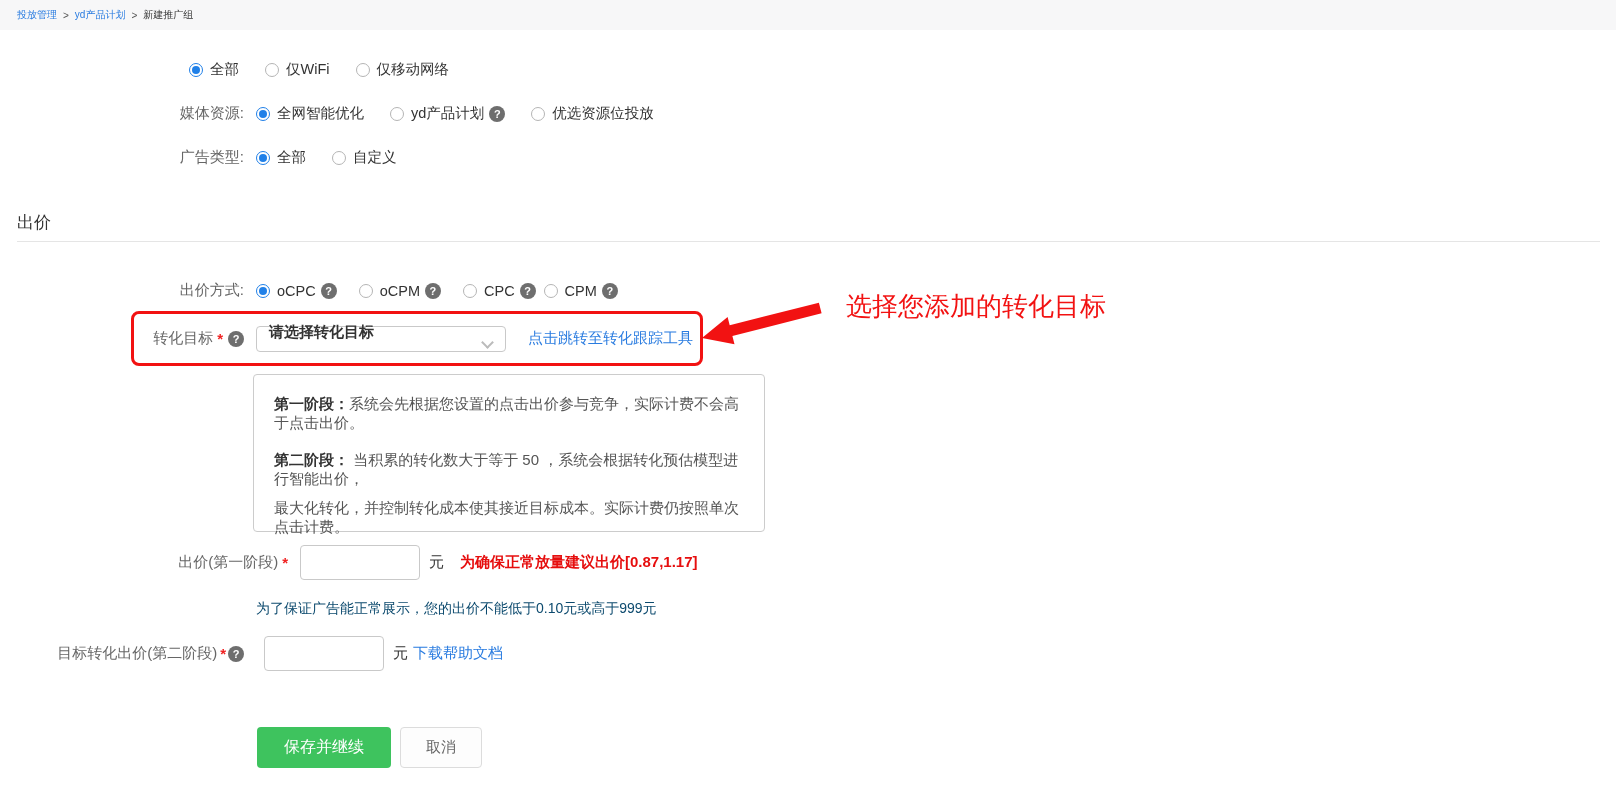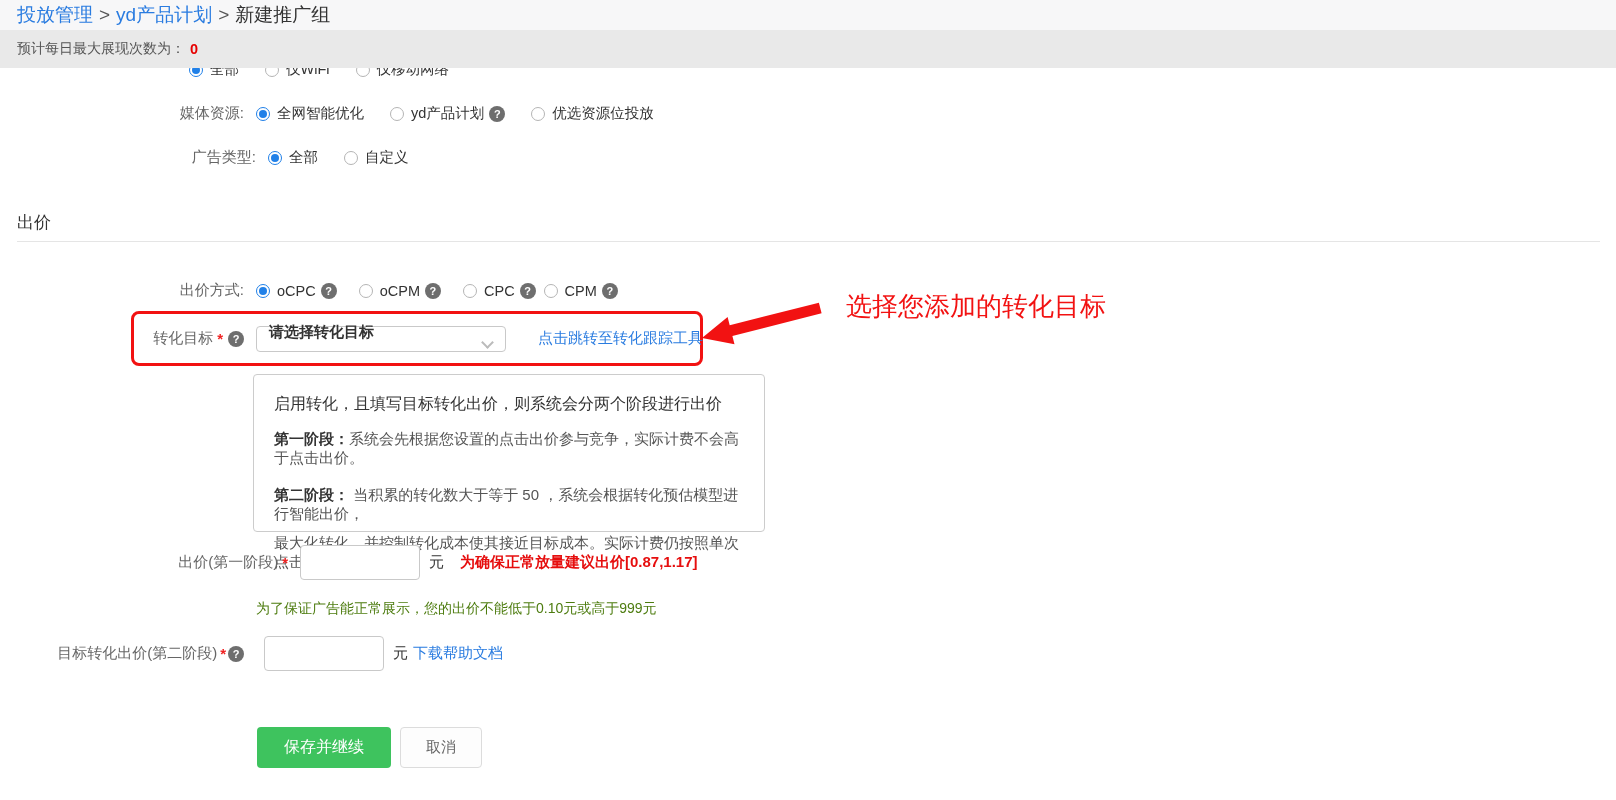--- a/index.html
+++ b/index.html
@@ -2,21 +2,21 @@
 <html><head>
 <meta charset="utf-8">
 <style>
   * { box-sizing: border-box; }
   html,body { margin:0; padding:0; background:#fff; }
   body { font-family:"Liberation Sans","DejaVu Sans",sans-serif; }
   .page { position:relative; width:1616px; height:800px; background:#fff; overflow:hidden; }
 
   
   .breadcrumb-bar { position:absolute; top:0; left:0; right:0; height:30px; background:#f7f7f8;
-    display:flex; align-items:center; padding-left:17px; font-size:19px; color:#444; z-index:5; }
+    display:flex; align-items:center; padding-left:17px; font-size:10px; color:#444; z-index:5; }
   .crumb-link { color:#2a7ce0; cursor:pointer; }
   .crumb-sep { margin:0 6px; color:#555; }
   .crumb-current { color:#333; }
   .notice-bar { position:absolute; top:30px; left:0; right:0; height:38px; background:#e9e9e9;
     display:flex; align-items:center; padding-left:17px; font-size:14px; color:#555; z-index:5; }
   .notice-value { color:#e60000; font-weight:bold; margin-left:5px; font-size:14.5px; }
 
   
   .form-row { position:absolute; left:0; display:flex; align-items:center; }
   .form-label { width:244px; display:flex; justify-content:flex-end; align-items:center;
@@ -39,40 +39,40 @@
 
   
   .red-box { position:absolute; left:131px; top:311px; width:572px; height:55px;
     border:3px solid #f21212; border-radius:8px; }
   .select-box { width:250px; height:26px; border:1px solid #c9c9c9; border-radius:4px; background:#fff;
     display:flex; align-items:center; padding:0 30px 12px 12px; font-size:15px; font-weight:bold;
     color:#333; position:relative; cursor:pointer; white-space:nowrap; }
   .chevron { position:absolute; right:13px; top:11px; width:9px; height:9px;
     border-left:2px solid #bbb; border-bottom:2px solid #bbb; transform:rotate(-45deg); }
   .inline-link { color:#2a7ce0; font-size:15px; cursor:pointer; white-space:nowrap; }
-  .conv-link { margin-left:32px; }
+  .conv-link { margin-left:22px; }
 
   .annotation { position:absolute; left:846px; top:289px; font-size:26px; color:#f21212; white-space:nowrap; }
   .arrow-svg { position:absolute; left:700px; top:302px; }
 
   
   .info-box { position:absolute; left:253px; top:374px; width:512px; height:158px;
     border:1px solid #ccc; border-radius:4px; background:#fff; padding:19px 20px; }
   .info-title { font-size:16px; color:#333; margin:0 0 14px 0; }
   .info-line { font-size:15px; color:#555; line-height:19px; margin:0; }
   .info-line .stage { font-weight:bold; color:#333; }
   .mb18 { margin-bottom:18px; }
   .mb10 { margin-bottom:10px; }
 
   
   .text-input { width:120px; height:35px; border:1px solid #c9c9c9; border-radius:4px;
     padding:0 8px; font-size:14px; color:#333; background:#fff; }
   .unit { font-size:15px; color:#333; margin-left:9px; white-space:nowrap; }
   .red-hint { font-size:15px; color:#e60e0e; font-weight:bold; margin-left:16px; white-space:nowrap; }
-  .gray-note { position:absolute; left:256px; top:600px; font-size:14px; color:#4d7c0f; white-space:nowrap; }
+  .gray-note { position:absolute; left:256px; top:600px; font-size:14px; color:#0c4a6e; white-space:nowrap; }
   .doc-link { margin-left:5px; }
 
   
   .btn-row { position:absolute; left:257px; top:727px; display:flex; align-items:center; }
   .btn-primary { width:134px; height:41px; background:#3ec35e; color:#fff; font-size:16px;
     border:none; border-radius:4px; cursor:pointer; font-family:inherit; }
   .btn-default { width:82px; height:41px; background:#fdfdfd; color:#666; font-size:15px;
     border:1px solid #dcdcdc; border-radius:4px; margin-left:9px; cursor:pointer; font-family:inherit; }
 </style>
 </head>
@@ -81,24 +81,20 @@
 <div class="page">
 
   <div class="breadcrumb-bar">
     <span class="crumb-link">投放管理</span>
     <span class="crumb-sep">&gt;</span>
     <span class="crumb-link">yd产品计划</span>
     <span class="crumb-sep">&gt;</span>
     <span class="crumb-current">新建推广组</span>
   </div>
 
-  <div class="notice-bar">
-    <span>预计每日最大展现次数为：</span>
-    <span class="notice-value">0</span>
-  </div>
 
   <div class="form-row" style="top:60px; left:189px;">
     <span class="radio-opt">
       <span class="rb sel"></span>
       <span>全部</span>
     </span>
     <span class="radio-opt">
       <span class="rb"></span>
       <span>仅WiFi</span>
     </span>
@@ -120,21 +116,21 @@
         <span>yd产品计划</span>
         <span class="help-icon">?</span>
       </span>
       <span class="radio-opt">
         <span class="rb"></span>
         <span>优选资源位投放</span>
       </span>
     </div>
   </div>
 
-  <div class="form-row" style="top:148px;padding-left:12px;">
+  <div class="form-row" style="top:148px;">
     <div class="form-label">广告类型:</div>
     <div class="controls">
       <span class="radio-opt">
         <span class="rb sel"></span>
         <span>全部</span>
       </span>
       <span class="radio-opt">
         <span class="rb"></span>
         <span>自定义</span>
       </span>
@@ -186,21 +182,20 @@
       <span class="inline-link conv-link">点击跳转至转化跟踪工具</span>
     </div>
   </div>
 
   <svg class="arrow-svg" width="125" height="45" viewBox="0 0 125 45">
     <polygon points="2,36 27.6,15 29.7,23.3 118.9,0.7 121.6,11.3 32.4,33.9 34.5,42.2" fill="#f21212"></polygon>
   </svg>
   <div class="annotation">选择您添加的转化目标</div>
 
   <div class="info-box">
-    <p class="info-title">启用转化，且填写目标转化出价，则系统会分两个阶段进行出价</p>
     <p class="info-line mb18">
       <span class="stage">第一阶段：</span><span>系统会先根据您设置的点击出价参与竞争，实际计费不会高于点击出价。</span>
     </p>
     <p class="info-line mb10">
       <span class="stage">第二阶段：</span><span> 当积累的转化数大于等于 50 ，系统会根据转化预估模型进行智能出价，</span>
     </p>
     <p class="info-line">最大化转化，并控制转化成本使其接近目标成本。实际计费仍按照单次点击计费。</p>
   </div>
 
   <div class="form-row" style="top:545px; height:35px;padding-left:44px;">

